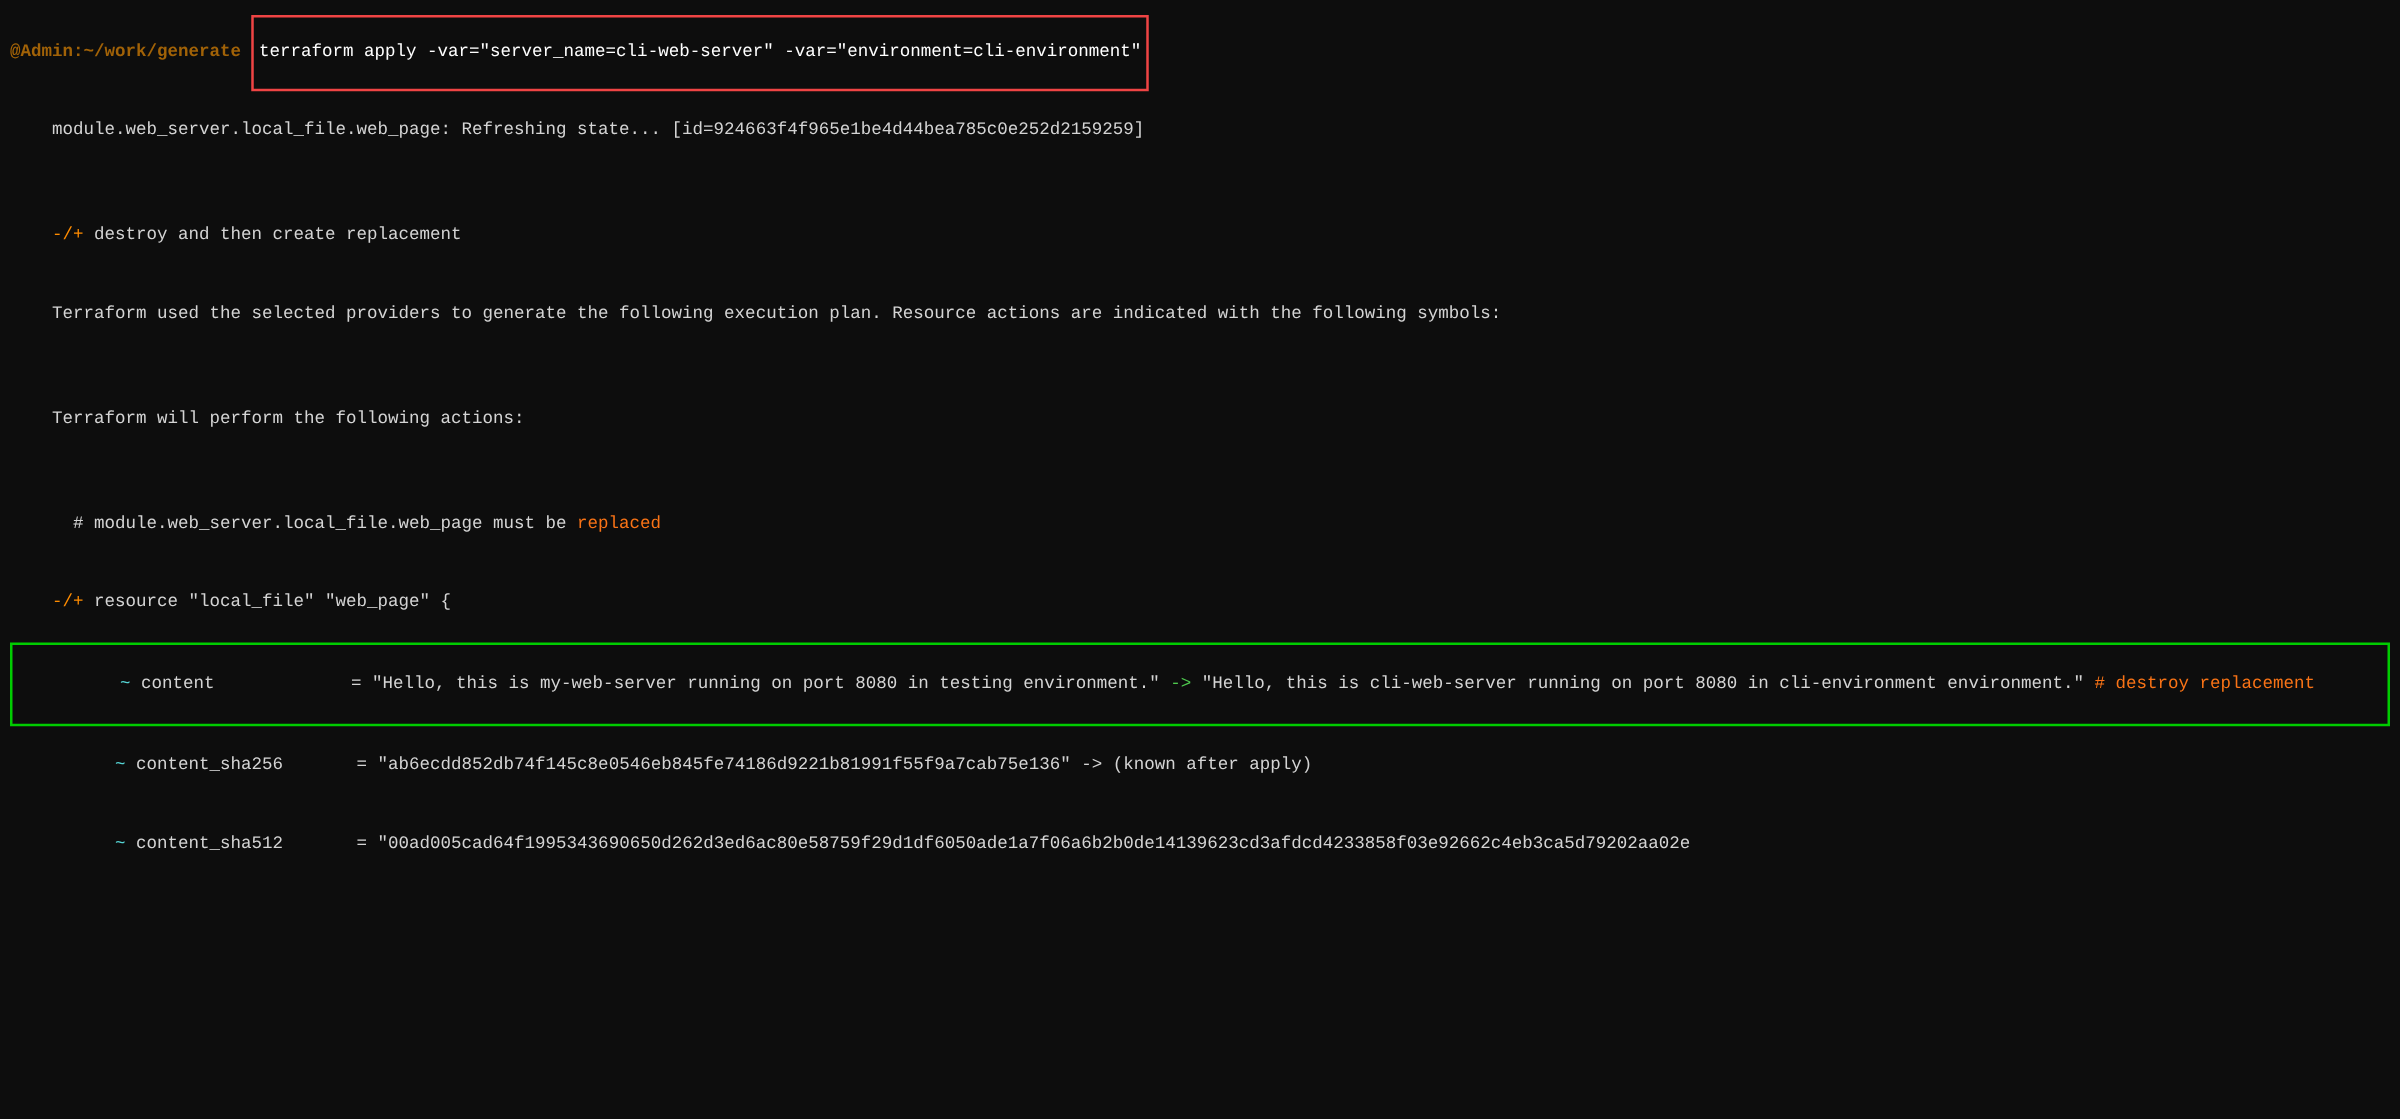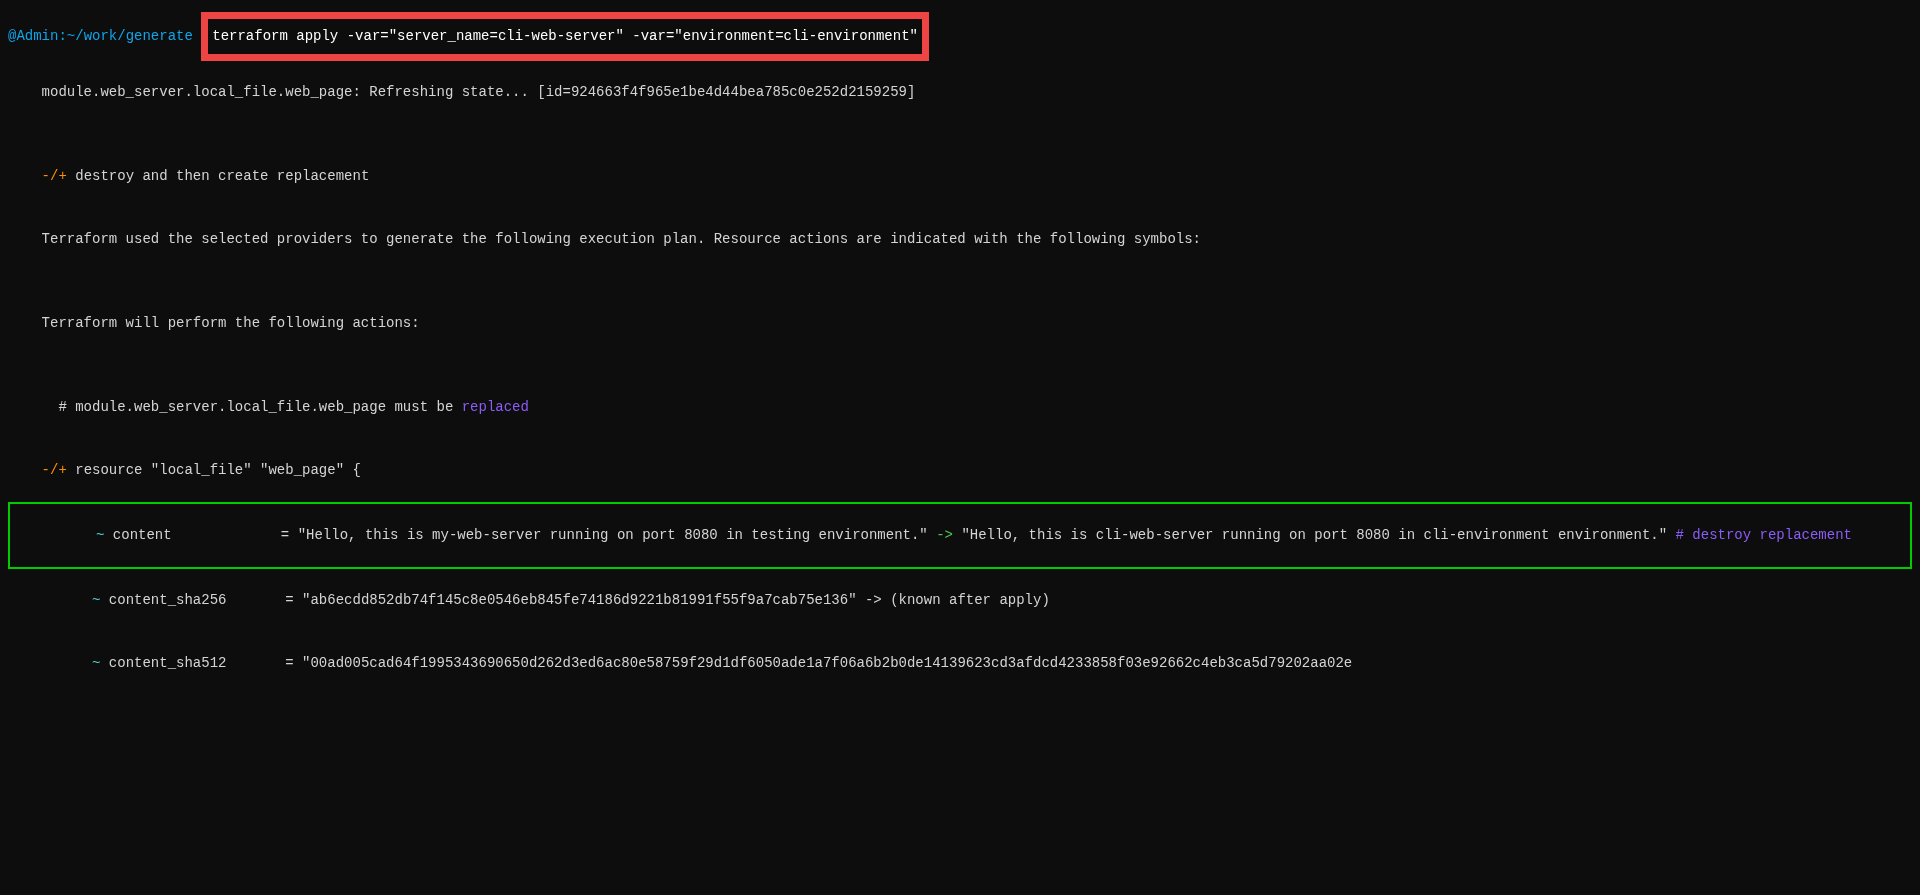--- a/index.html
+++ b/index.html
@@ -16,39 +16,40 @@
     .terminal {
       width: 100%;
       padding: 4px 8px;
       line-height: 1.5;
     }
     .line {
       white-space: pre;
       display: block;
     }
     .green { color: #4ec94e; }
-    .red { color: #8b5cf6; }
+    .red { color: #f97316; }
     .orange { color: #ff8c00; }
     .highlighted-box {
       border: 2px solid #00cc00;
       display: block;
       padding: 0 2px;
       margin: 0;
     }
     .prompt-line {
       display: flex;
       align-items: center;
     }
     .prompt-user {
-      color: #0ea5e9;
+      color: #a16207;
+      font-weight: bold;
     }
     .prompt-cmd {
-      border: 7px solid #ef4444;
+      border: 2px solid #ef4444;
       color: #ffffff;
-      padding: 7px 4px;
+      padding: 18px 4px;
       display: inline;
     }
     .tilde { color: #55d4d4; }
   </style>
 </head>
 <body>
 
 <div class="terminal">
 
   <div class="line prompt-line">

